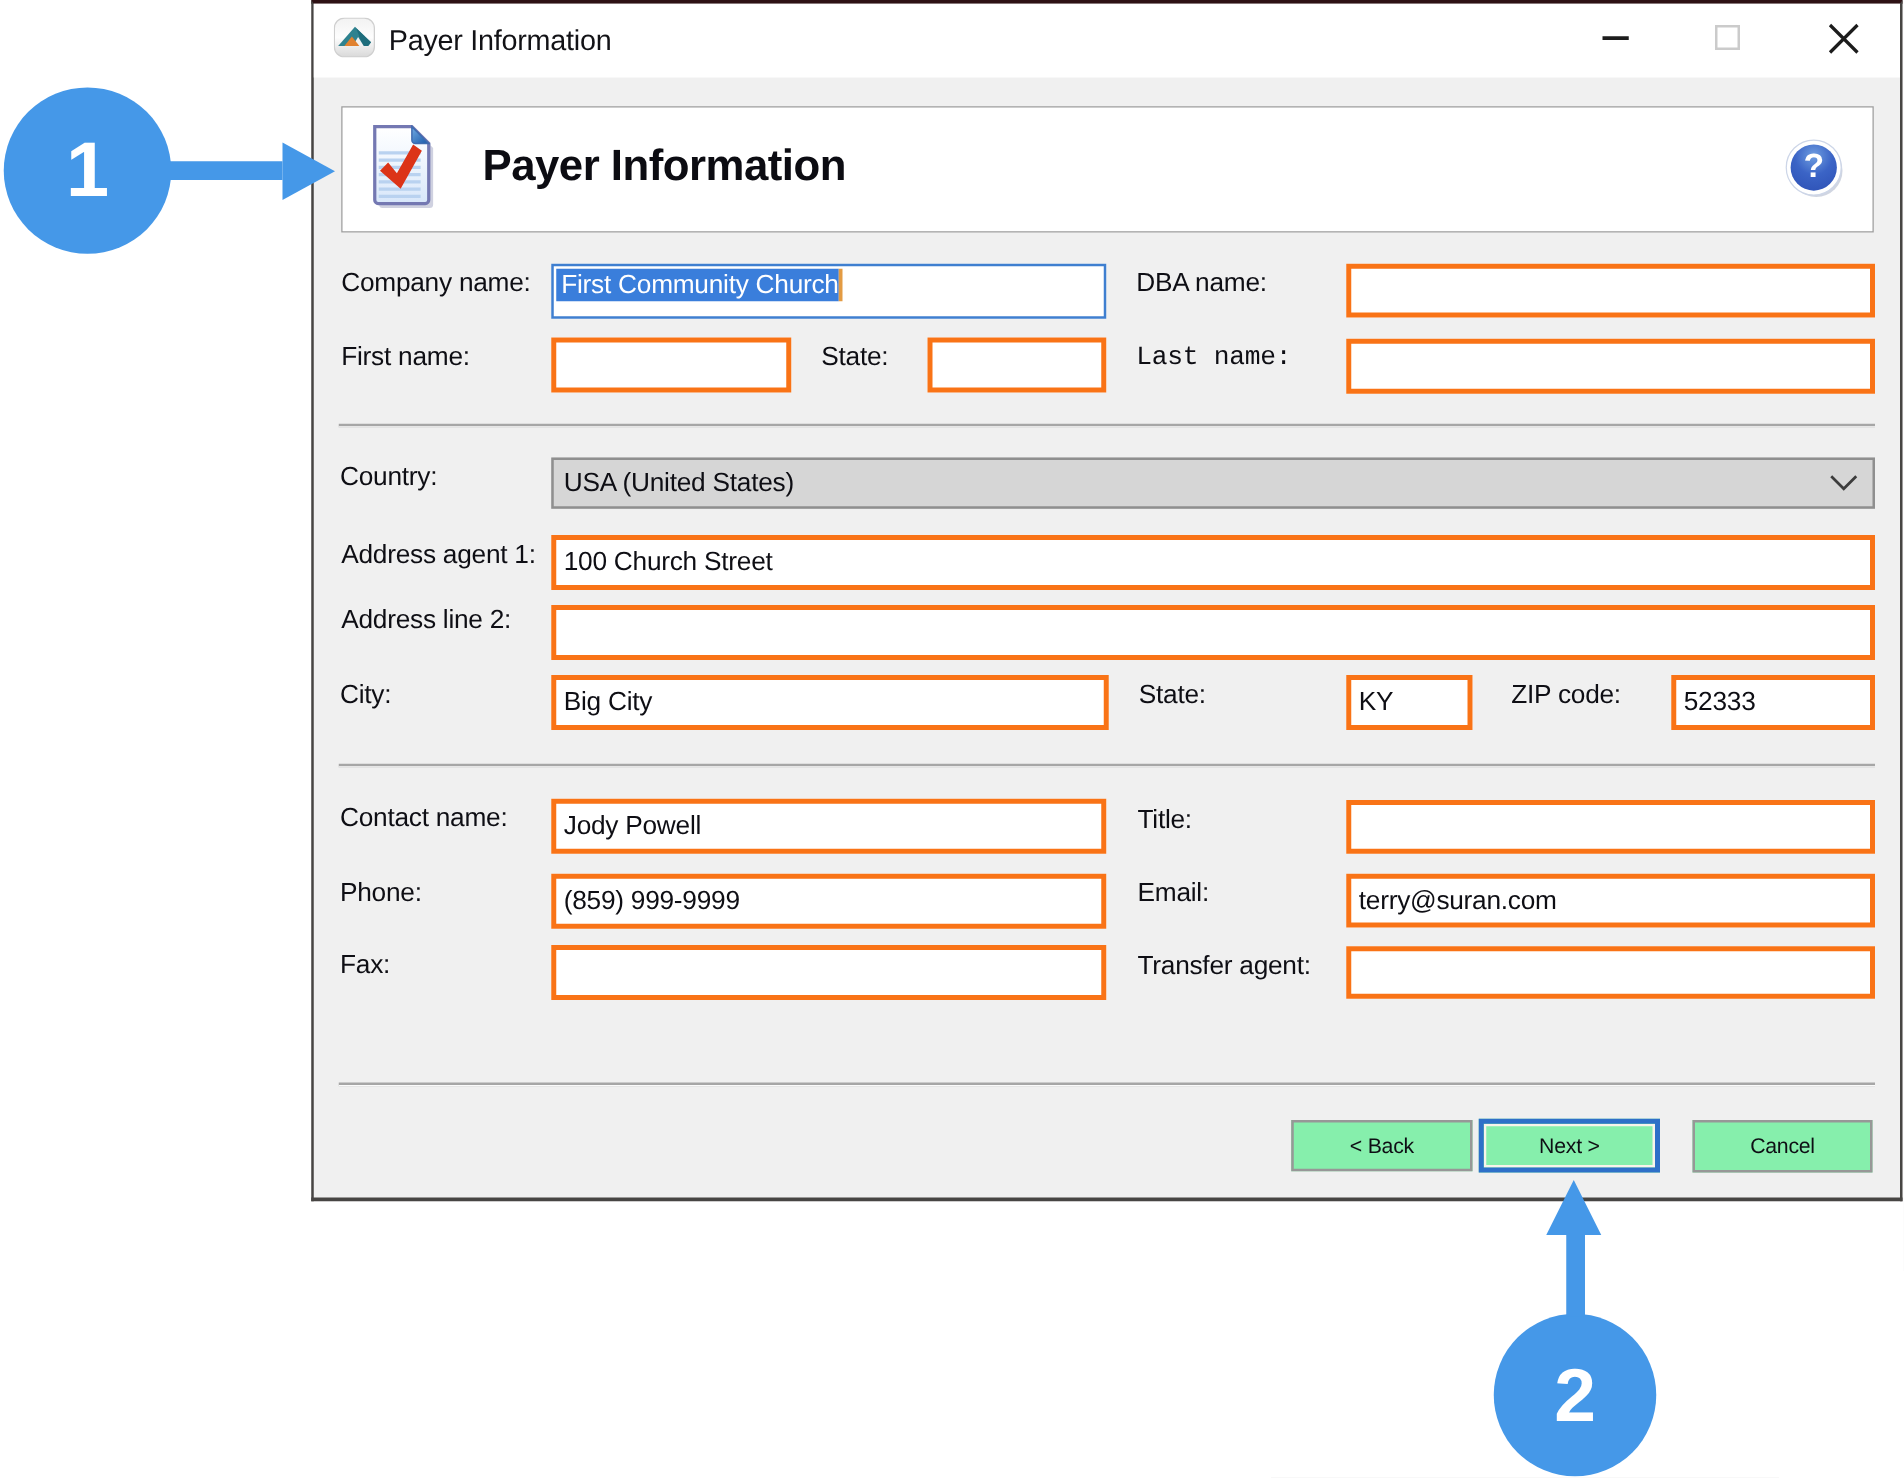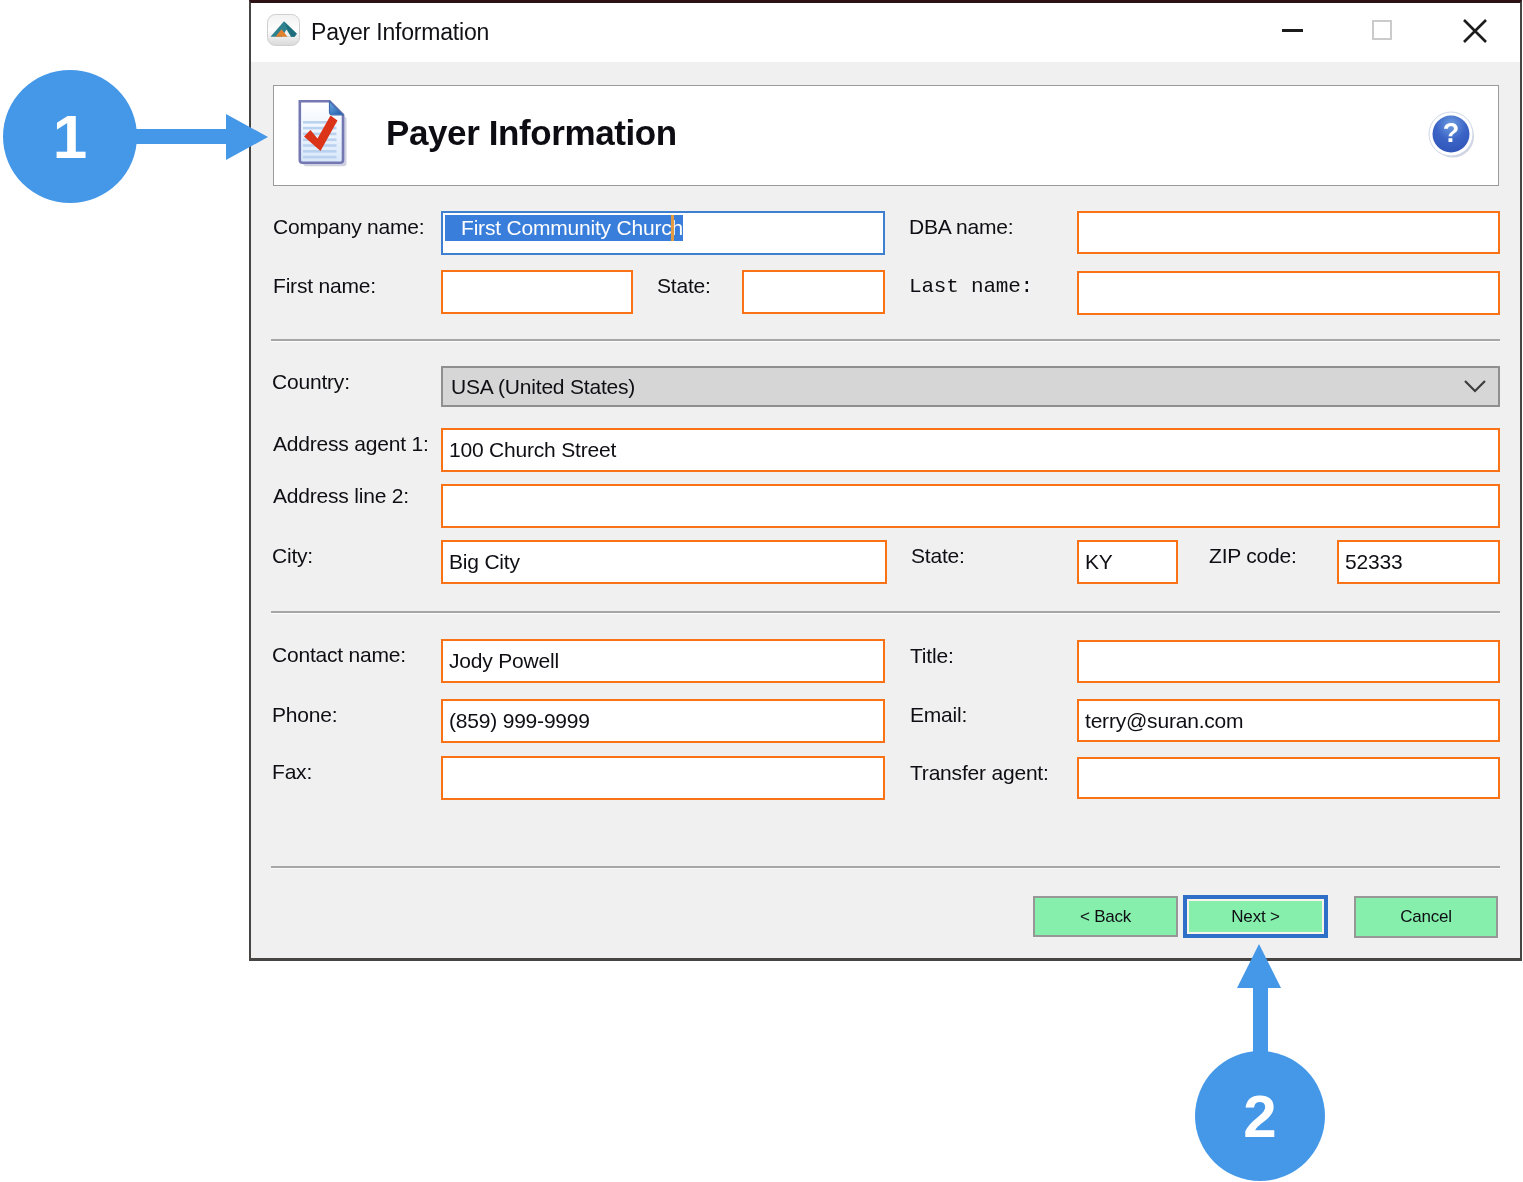--- a/index.html
+++ b/index.html
@@ -14,21 +14,21 @@
   #titlebar{position:absolute;left:0;top:0;width:1269px;height:59px;background:#ffffff;}
   .ttext{position:absolute;left:60px;top:0;height:59px;display:flex;align-items:center;
          font-size:23px;color:#121216;letter-spacing:-0.2px;}
   
   #hdr{position:absolute;left:22px;top:82px;width:1224px;height:99px;background:#ffffff;
        border:1px solid #9b9b9b;}
   #hdrtitle{position:absolute;left:112px;top:-3px;height:99px;display:flex;align-items:center;
             font-size:35px;font-weight:bold;color:#0c0c12;letter-spacing:-0.4px;}
   
   .lab{position:absolute;font-size:21px;color:#0e0e14;letter-spacing:-0.2px;display:flex;align-items:center;height:41px;}
-  .inp{position:absolute;background:#ffffff;border:2px solid #f97316;box-sizing:border-box;
+  .inp{position:absolute;background:#ffffff;border:4px solid #f97316;box-sizing:border-box;
        font-size:21px;color:#0e0e14;letter-spacing:-0.2px;display:flex;align-items:center;padding-left:6px;}
   .sep{position:absolute;height:2px;background:#a6a6a6;border-bottom:1px solid #fbfbfb;}
   .btn{position:absolute;background:#86efac;border:2px solid #979797;box-sizing:border-box;
        display:flex;align-items:center;justify-content:center;font-size:17px;color:#0e0e14;letter-spacing:-0.2px;}
   
   .bubble{position:absolute;border-radius:50%;background:#4598e8;color:#ffffff;
           display:flex;align-items:center;justify-content:center;font-weight:bold;}
 </style>
 </head>
 <body>
@@ -100,21 +100,21 @@
         </defs>
         <circle cx="26" cy="26.5" r="21" fill="#97a2bd" opacity="0.45"></circle>
         <circle cx="24" cy="24" r="22" fill="#ffffff" stroke="#cdd6e8" stroke-width="1"></circle>
         <circle cx="24" cy="24" r="18.5" fill="url(#hg)"></circle>
         <text x="24" y="31.5" text-anchor="middle" font-family="Liberation Sans" font-size="27" font-weight="bold" fill="#ffffff">?</text>
       </svg>
     </div>
 
     <div class="lab" style="left:22px;top:203px;">Company name:</div>
     <div class="inp" style="left:190px;top:208px;width:444px;height:44px;border:2px solid #3f7fd0;padding-left:0;display:block;">
-      <span style="position:absolute;left:2px;top:2px;height:26px;line-height:26px;background:#3a7edb;color:#ffffff;padding-left:16px;">First Community Church</span>
+      <span style="position:absolute;left:2px;top:2px;height:26px;line-height:26px;background:#3a7edb;color:#ffffff;padding-left:4px;">First Community Church</span>
       <span style="position:absolute;left:228px;top:2px;height:26px;width:3px;background:#e39b43;"></span>
     </div>
     <div class="lab" style="left:658px;top:203px;">DBA name:</div>
     <div class="inp" style="left:826px;top:208px;width:423px;height:43px;"></div>
 
     <div class="lab" style="left:22px;top:262px;">First name:</div>
     <div class="inp" style="left:190px;top:267px;width:192px;height:44px;"></div>
     <div class="lab" style="left:406px;top:262px;">State:</div>
     <div class="inp" style="left:491px;top:267px;width:143px;height:44px;"></div>
     <div class="lab" style="left:658px;top:263px;font-family:Liberation Mono, monospace;">Last name:</div>

